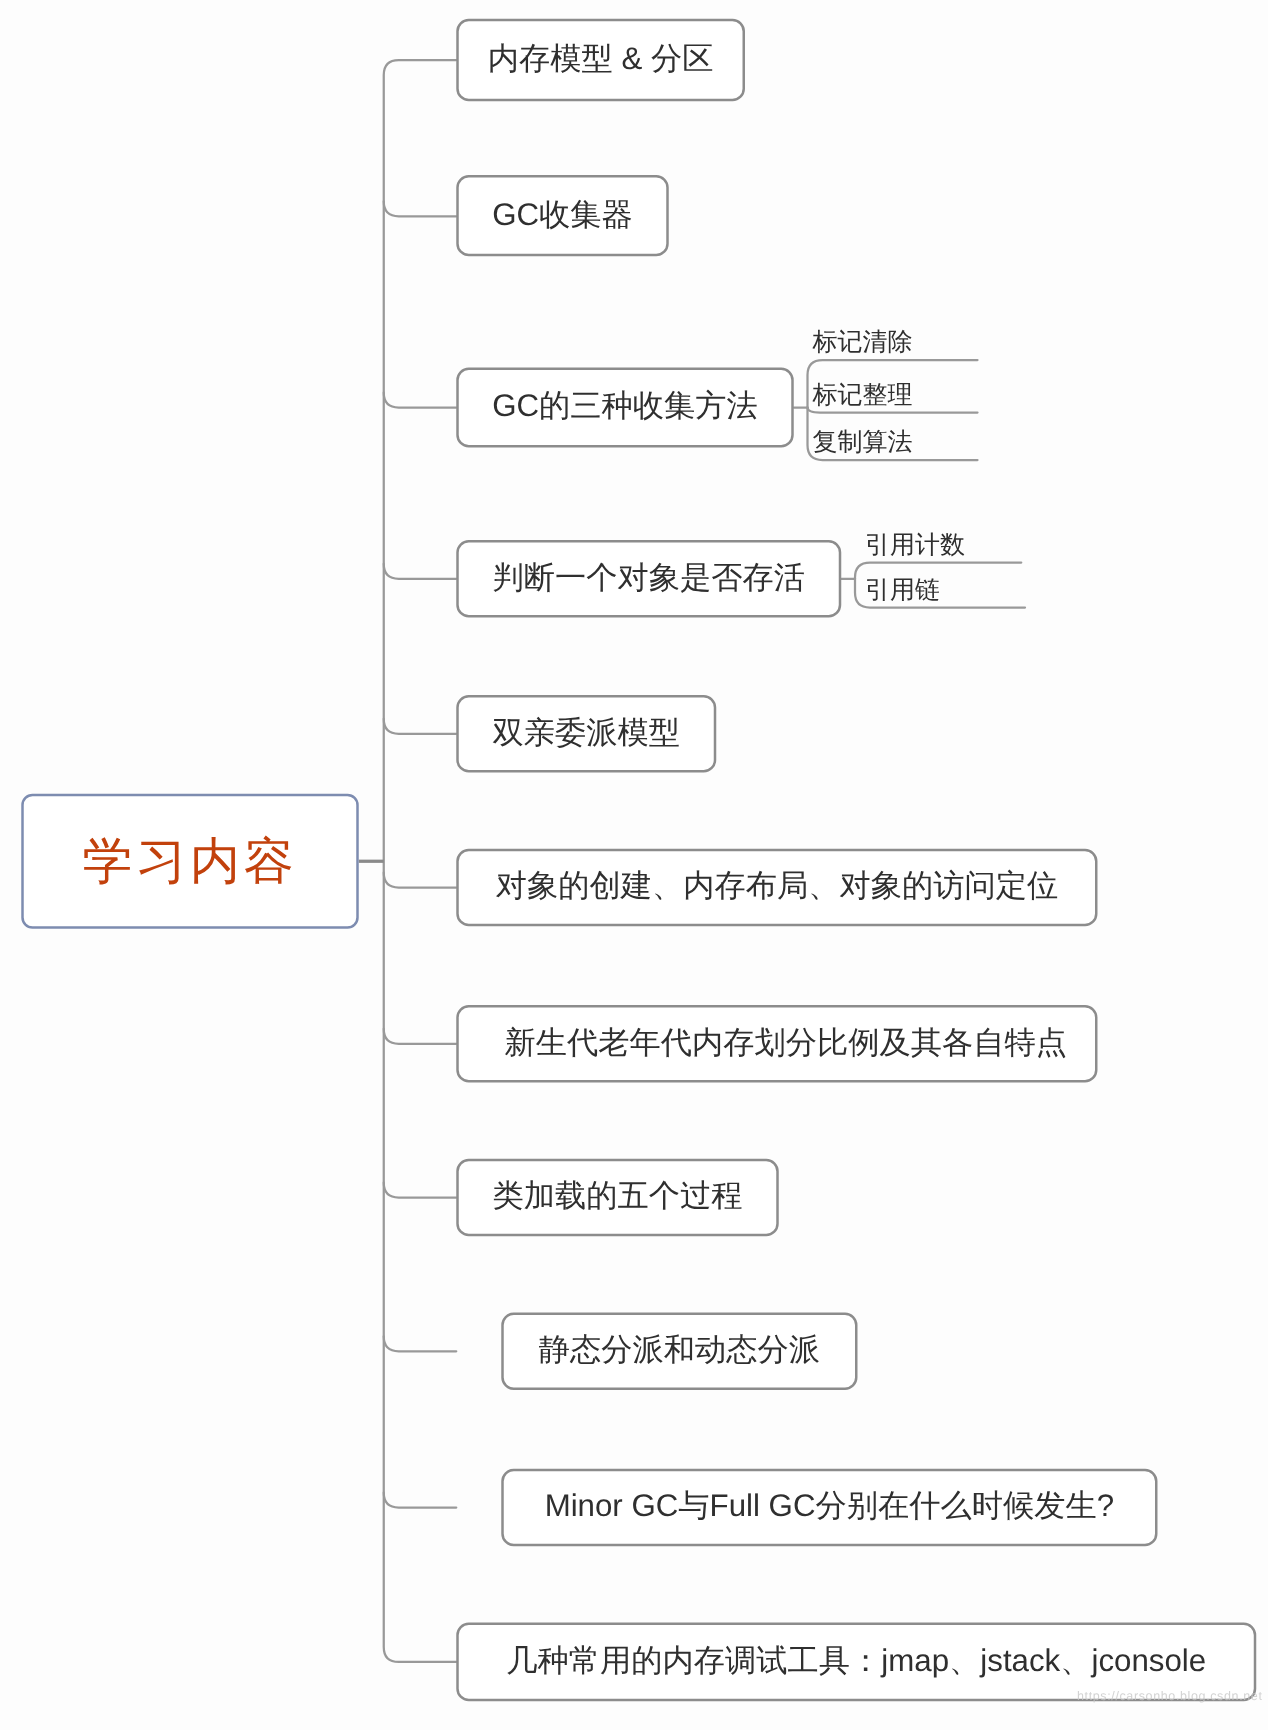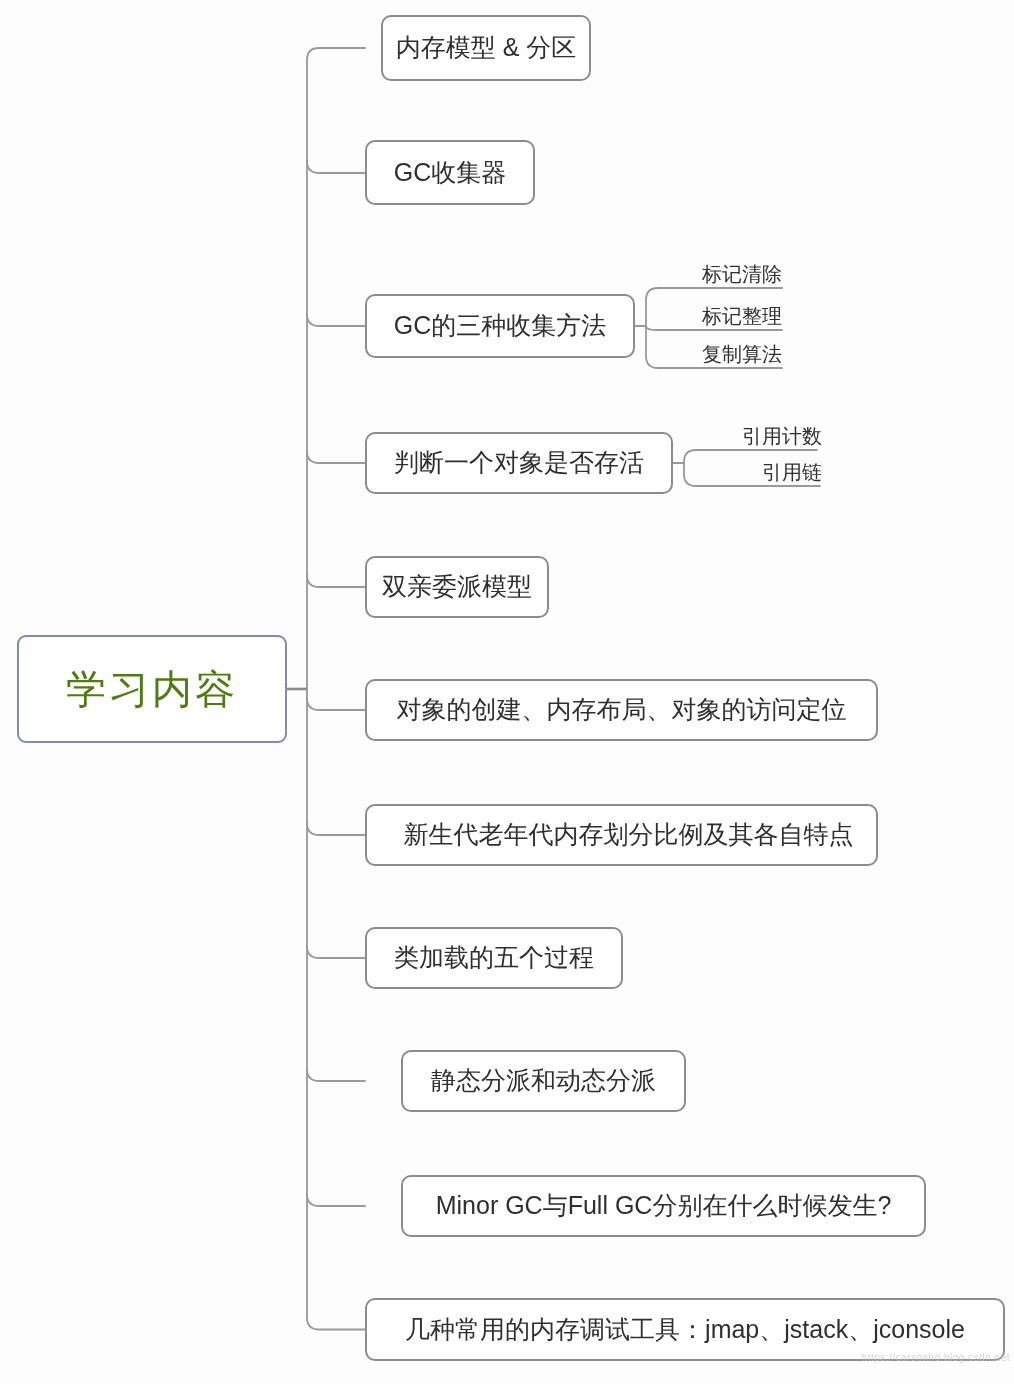--- a/index.html
+++ b/index.html
@@ -19,25 +19,25 @@
   .wire{fill:none;stroke:var(--connector);stroke-width:1.8;stroke-linecap:round;}
   .wire-thick{fill:none;stroke:#8a8a8a;stroke-width:2.6;stroke-linecap:butt;}
   .node{
     position:absolute;box-sizing:border-box;background:#ffffff;
     border:2px solid var(--node-border);border-radius:10px;
     display:flex;align-items:center;justify-content:center;
     font-size:25px;color:var(--text);white-space:nowrap;line-height:1.1;
   }
   .node.root{
     border:2.5px solid var(--root-border);border-radius:9px;
-    font-size:40px;font-weight:500;letter-spacing:3px;color:#4d7c0f;
+    font-size:40px;font-weight:500;letter-spacing:3px;color:#c2410c;
   }
   .line-label{
     position:absolute;font-size:20px;color:var(--text);
-    text-align:right;white-space:nowrap;line-height:24px;
+    text-align:left;white-space:nowrap;line-height:24px;
   }
   .watermark{
     position:absolute;font-size:10px;letter-spacing:.5px;
     color:var(--watermark);opacity:.8;text-align:right;white-space:nowrap;
   }
 </style>
 </head>
 <body>
 
 <div class="canvas">
@@ -63,25 +63,25 @@
     <path class="wire" d="M 646 326 Q 646 330 656 330 L 782 330"></path>
     <path class="wire" d="M 646 326 L 646 356 Q 646 368 658 368 L 782 368"></path>
 
     <path class="wire" d="M 673 463 L 684 463"></path>
     <path class="wire" d="M 684 463 L 684 462 Q 684 450 696 450 L 817 450"></path>
     <path class="wire" d="M 684 463 L 684 474 Q 684 486 696 486 L 820 486"></path>
   </svg>
 
   <div class="node root" style="left:17px;top:635px;width:270px;height:108px;">学习内容</div>
 
-  <div class="node" style="left:381px;top:15px;width:210px;height:66px;">内存模型 &amp; 分区</div>
+  <div class="node" style="left:365px;top:15px;width:231px;height:66px;">内存模型 &amp; 分区</div>
   <div class="node" style="left:365px;top:140px;width:170px;height:65px;">GC收集器</div>
   <div class="node" style="left:365px;top:294px;width:270px;height:64px;">GC的三种收集方法</div>
   <div class="node" style="left:365px;top:432px;width:308px;height:62px;">判断一个对象是否存活</div>
-  <div class="node" style="left:365px;top:556px;width:184px;height:62px;">双亲委派模型</div>
+  <div class="node" style="left:365px;top:556px;width:208px;height:62px;">双亲委派模型</div>
   <div class="node" style="left:365px;top:679px;width:513px;height:62px;">对象的创建、内存布局、对象的访问定位</div>
   <div class="node" style="left:365px;top:804px;width:513px;height:62px;padding-left:14px;">新生代老年代内存划分比例及其各自特点</div>
   <div class="node" style="left:365px;top:927px;width:258px;height:62px;">类加载的五个过程</div>
   <div class="node" style="left:365px;top:1050px;width:285px;height:62px;margin-left:36px;">静态分派和动态分派</div>
   <div class="node" style="left:365px;top:1175px;width:525px;height:62px;margin-left:36px;">Minor GC与Full GC分别在什么时候发生?</div>
   <div class="node" style="left:365px;top:1298px;width:640px;height:63px;">几种常用的内存调试工具：jmap、jstack、jconsole</div>
 
   <div class="line-label" style="left:650px;top:262px;width:132px;">标记清除</div>
   <div class="line-label" style="left:650px;top:304px;width:132px;">标记整理</div>
   <div class="line-label" style="left:650px;top:342px;width:132px;">复制算法</div>

